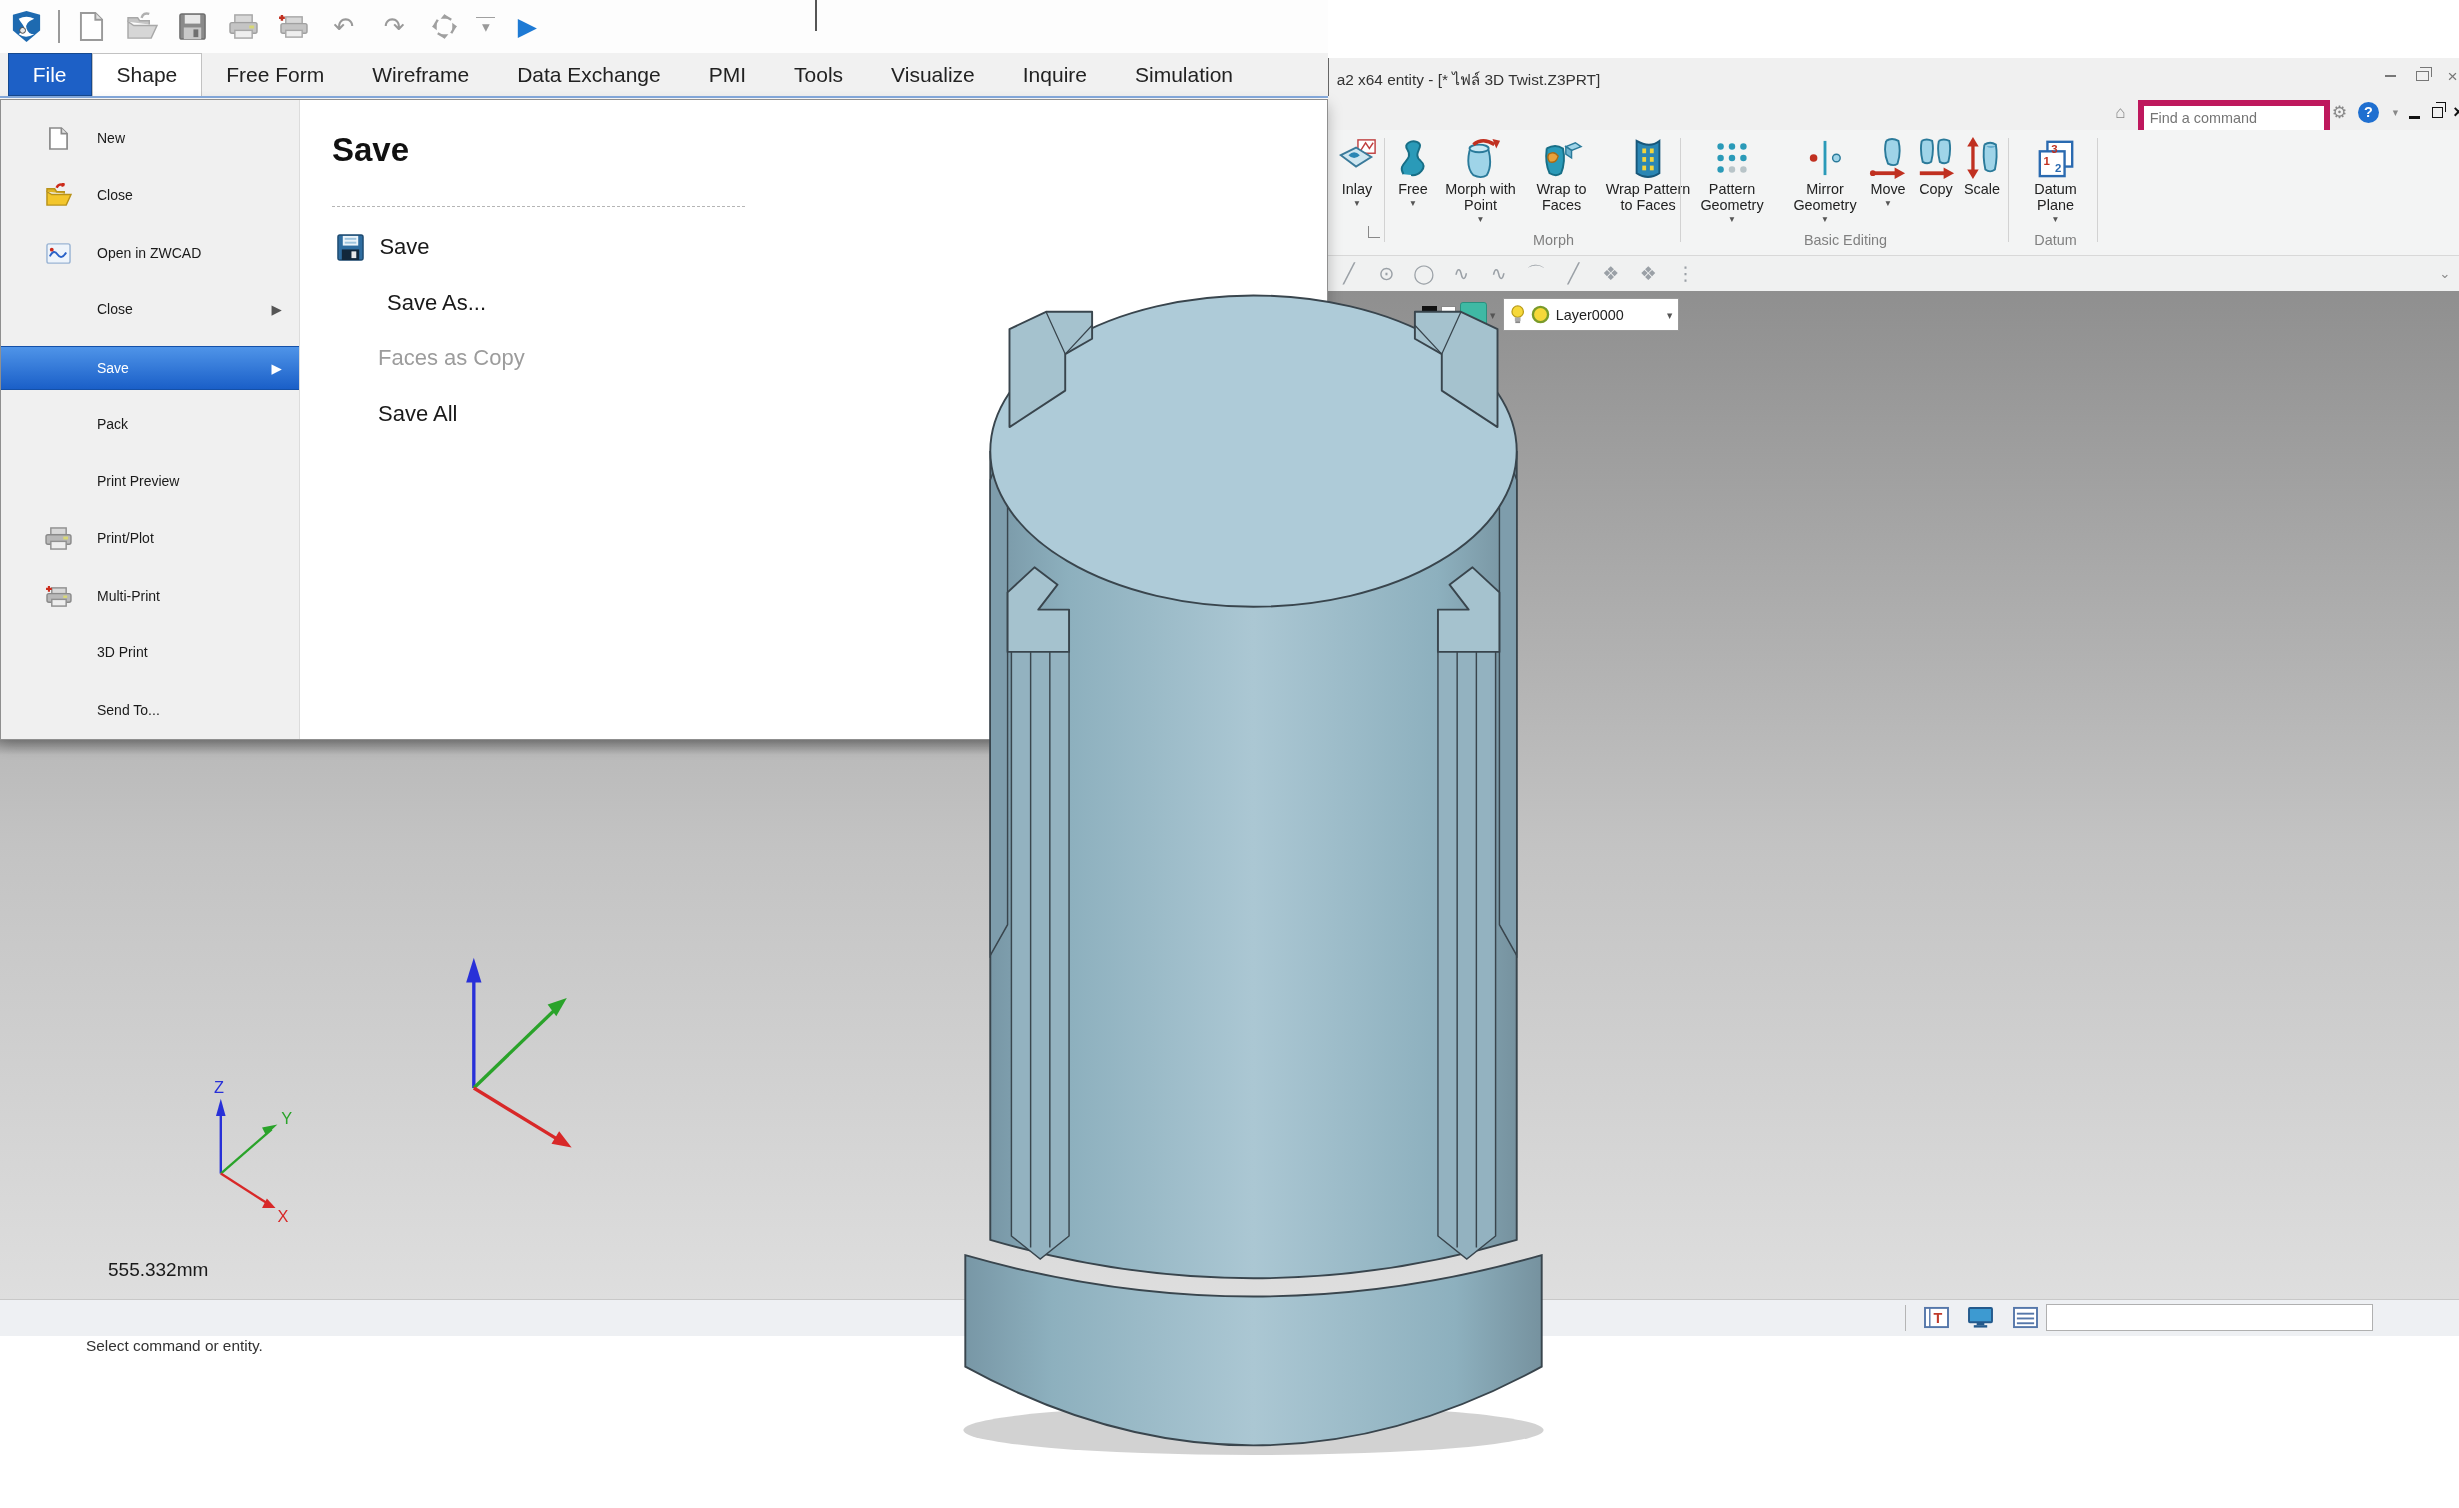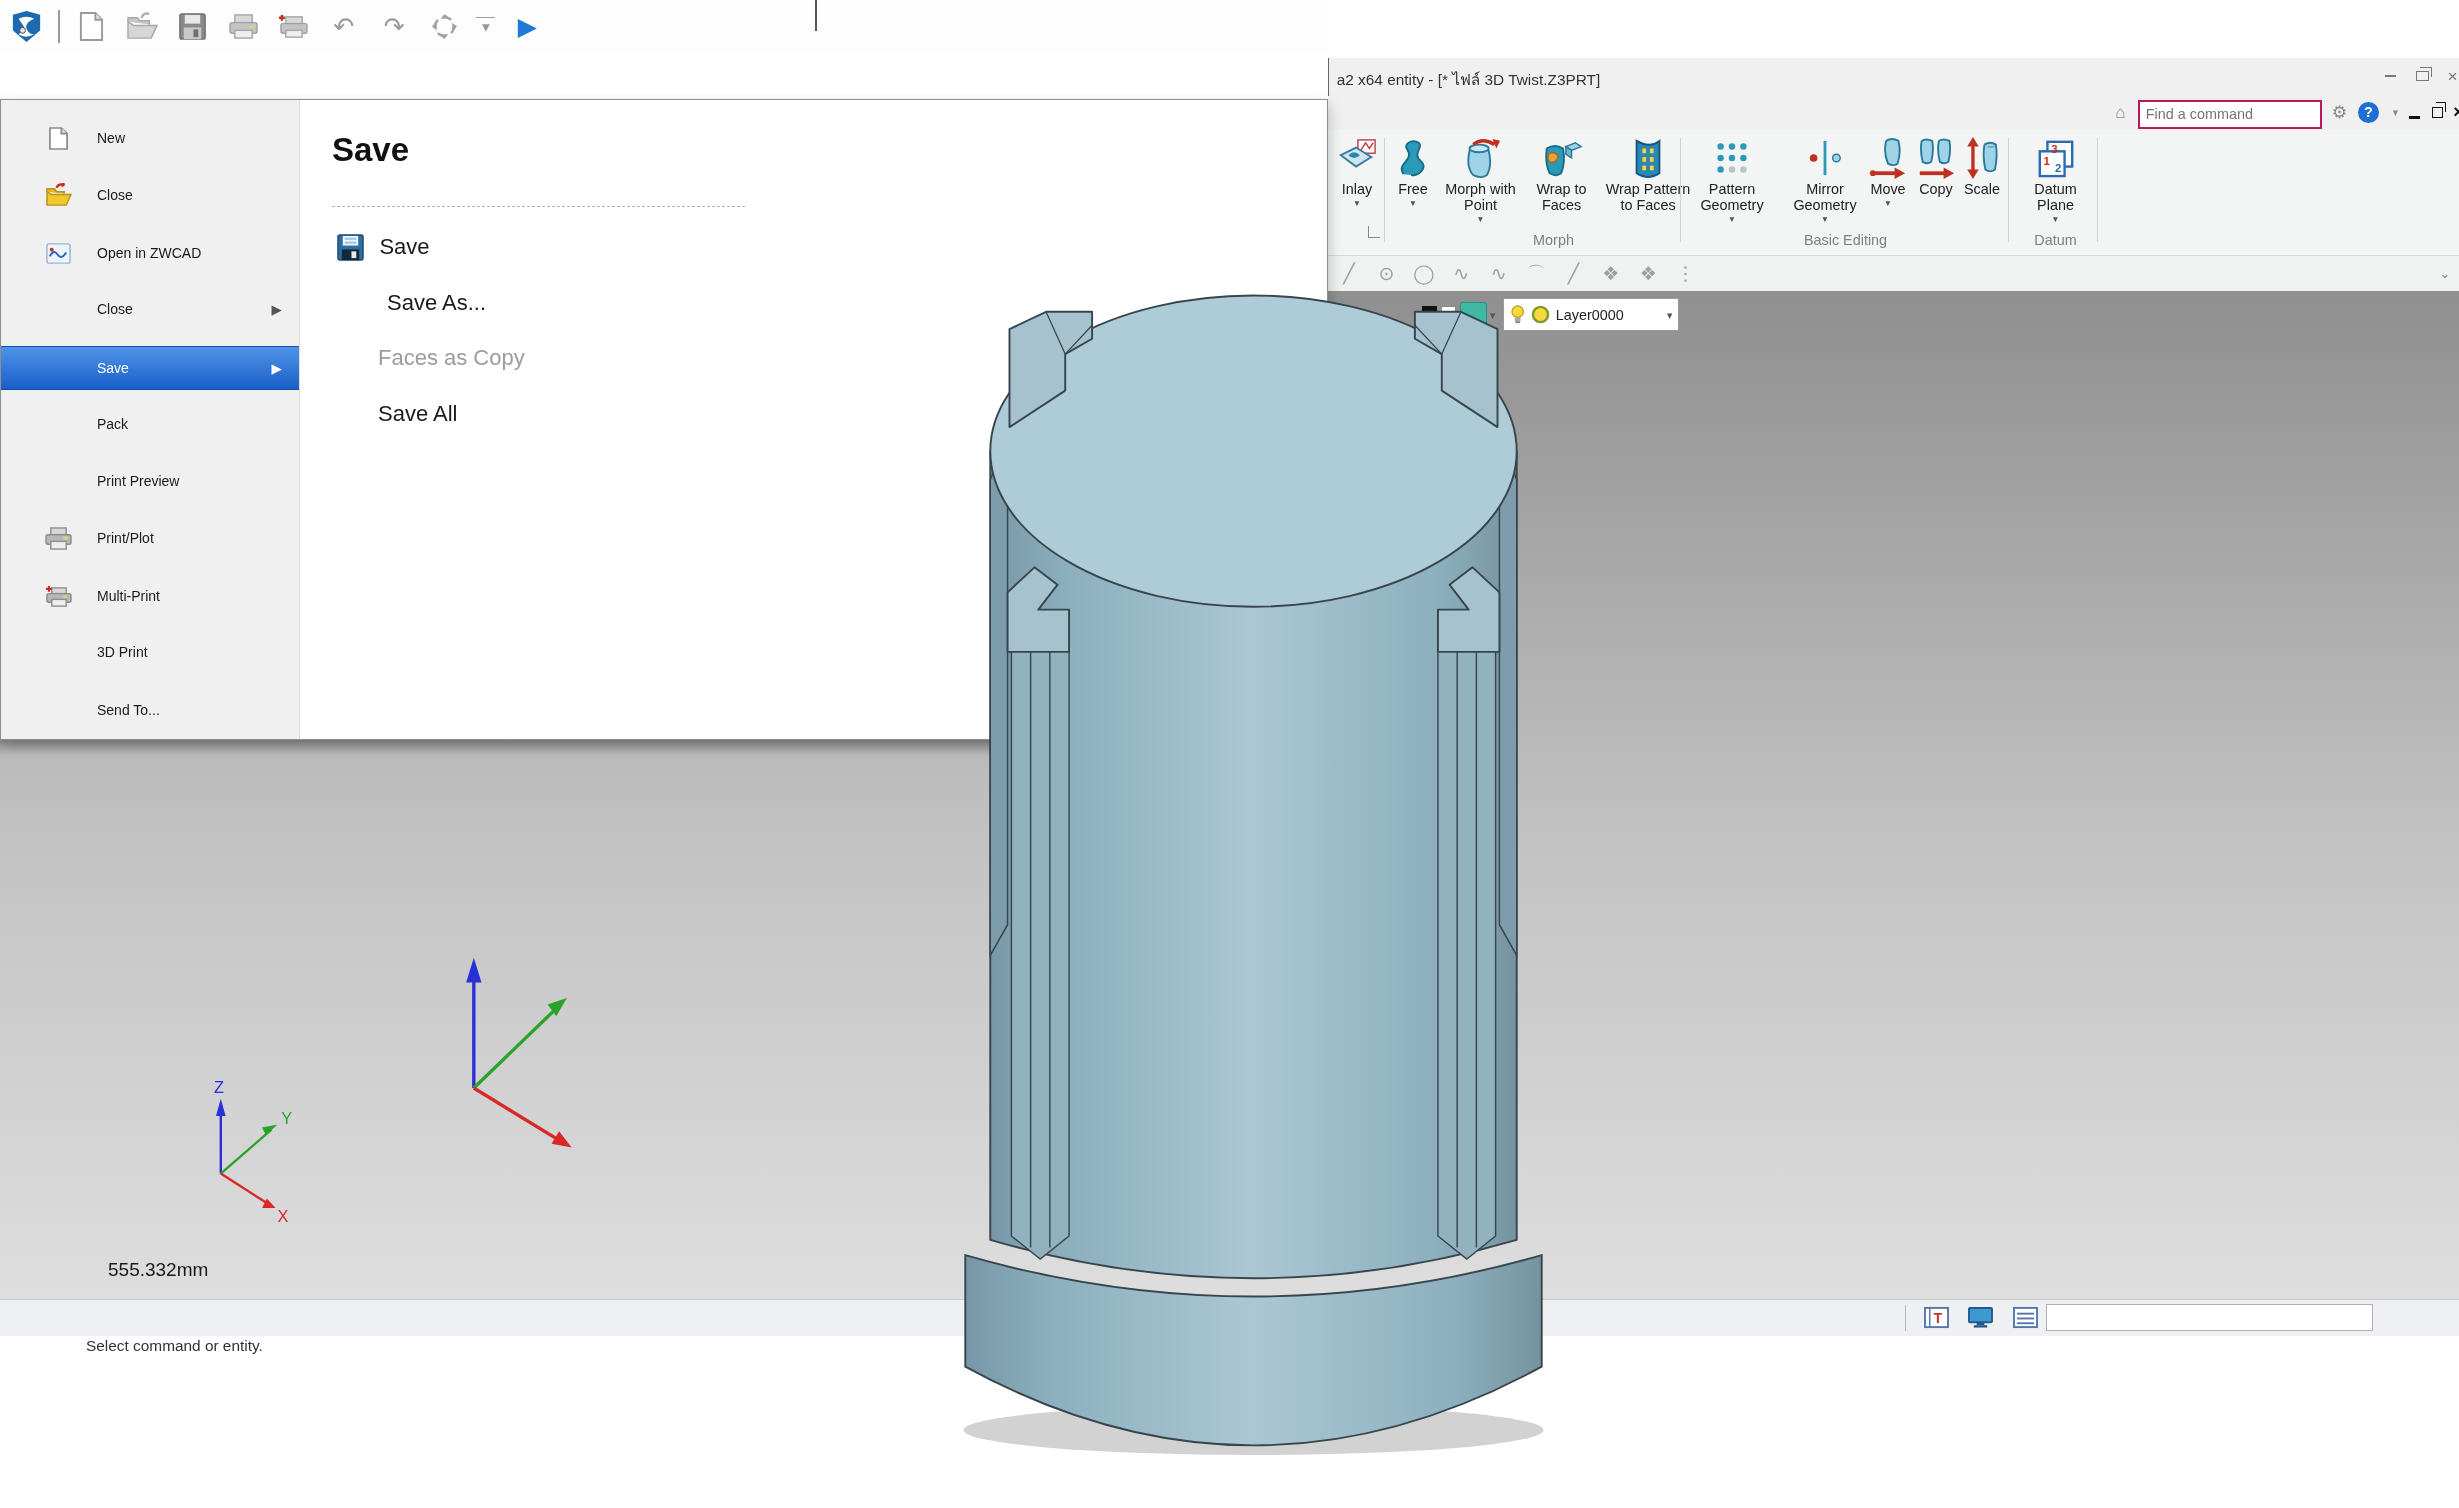--- a/index.html
+++ b/index.html
@@ -34,21 +34,21 @@
   .smrow.disabled .smlabel{color:#9c9c9c;}
   
   .titlebar{left:1328px;top:58px;width:1132px;height:38px;background:#f0f0f0;border-left:1.9px solid #666;box-sizing:border-box;z-index:10;}
   .titletext{position:absolute;left:7.7px;top:8.6px;font-size:15.4px;color:#333;white-space:nowrap;}
   .wmbtn{position:absolute;top:7.7px;width:25px;height:21px;display:flex;align-items:center;justify-content:center;color:#777;}
   .wm-minbar{width:11.5px;height:1.9px;background:#777;}
   .wm-rest{width:10.6px;height:8.6px;border:1.4px solid #777;position:relative;background:#f0f0f0;}
   .wm-rest:before{content:"";position:absolute;left:2.9px;top:-4.8px;width:10.6px;height:8.6px;border:1.4px solid #777;border-bottom:none;border-left:none;}
   .wm-x{font-size:17.3px;color:#777;line-height:1;}
   .cmdrow{left:1328px;top:96px;width:1132px;height:34px;background:#f0f0f0;z-index:10;}
-  .findbox{position:absolute;left:810px;top:3.8px;width:180px;height:25px;background:#fff;border:2px solid #be185d;display:flex;align-items:center;}
+  .findbox{position:absolute;left:810px;top:3.8px;width:180px;height:25px;background:#fff;border:6px solid #be185d;display:flex;align-items:center;}
   .findbox input{border:none;outline:none;flex:1;font-size:14.4px;color:#555;padding:0 5.8px;font-family:"Liberation Sans",sans-serif;background:transparent;}
   .cicon{position:absolute;top:3.8px;width:25px;height:25px;display:flex;align-items:center;justify-content:center;font-size:17.3px;color:#888;}
   .helpdot{width:21px;height:21px;border-radius:50%;background:#1f6fd0;color:#fff;font-weight:bold;font-size:14.4px;display:flex;align-items:center;justify-content:center;}
   .doc-x{color:#111;font-size:18px;font-weight:bold;}
   .doc-minbar{width:10.6px;height:2.9px;background:#111;margin-top:9.6px;}
   .doc-rest{width:9.6px;height:8.6px;border:1.9px solid #111;position:relative;background:#f0f0f0;}
   .doc-rest:before{content:"";position:absolute;left:2.9px;top:-5.8px;width:9.6px;height:8.6px;border:1.9px solid #111;border-bottom:none;border-left:none;}
   
   .ribbon{left:1328px;top:130px;width:1132px;height:125px;background:#f3f4f4;border-bottom:1px solid #d8d8d8;z-index:10;}
   .rsep{position:absolute;top:7.7px;width:1px;height:104px;background:#d2d2d2;}
@@ -429,20 +429,32 @@
           <polygon points="28,15 23,11 23,19" fill="#a0a0a0" stroke="none"></polygon>
           <polygon points="15,28 11,23 19,23" fill="#a0a0a0" stroke="none"></polygon>
           <polygon points="2,15 7,11 7,19" fill="#a0a0a0" stroke="none"></polygon>
         </svg>
     </span>
     <span class="qaicon glyph-gray" style="font-size:15.4px;border-top:1.9px solid #a0a0a0;height:19px;width:19px">▾</span>
     <span class="qaicon play">▶</span>
   </div>
   <div class="abs winedge"></div>
 
+  <div class="abs menubar">
+    <div class="mtab file">File</div>
+    <div class="mtab shape">Shape</div>
+    <div class="mtab">Free Form</div>
+    <div class="mtab">Wireframe</div>
+    <div class="mtab">Data Exchange</div>
+    <div class="mtab">PMI</div>
+    <div class="mtab">Tools</div>
+    <div class="mtab">Visualize</div>
+    <div class="mtab">Inquire</div>
+    <div class="mtab">Simulation</div>
+  </div>
 
   <div class="abs filemenu">
     <div class="fmleft"></div>
 
     <div class="fmrow" style="top:17.3px">
       <span class="fmicon">
         <svg width="21" height="25" viewBox="0 0 22 26">
             <path d="M2,2 L14,2 L20,8 L20,24 L2,24 Z" fill="#fff" stroke="#8a8a8a" stroke-width="1.8"></path>
             <path d="M14,2 L14,8 L20,8" fill="#e4e4e4" stroke="#8a8a8a" stroke-width="1.8"></path>
           </svg>

